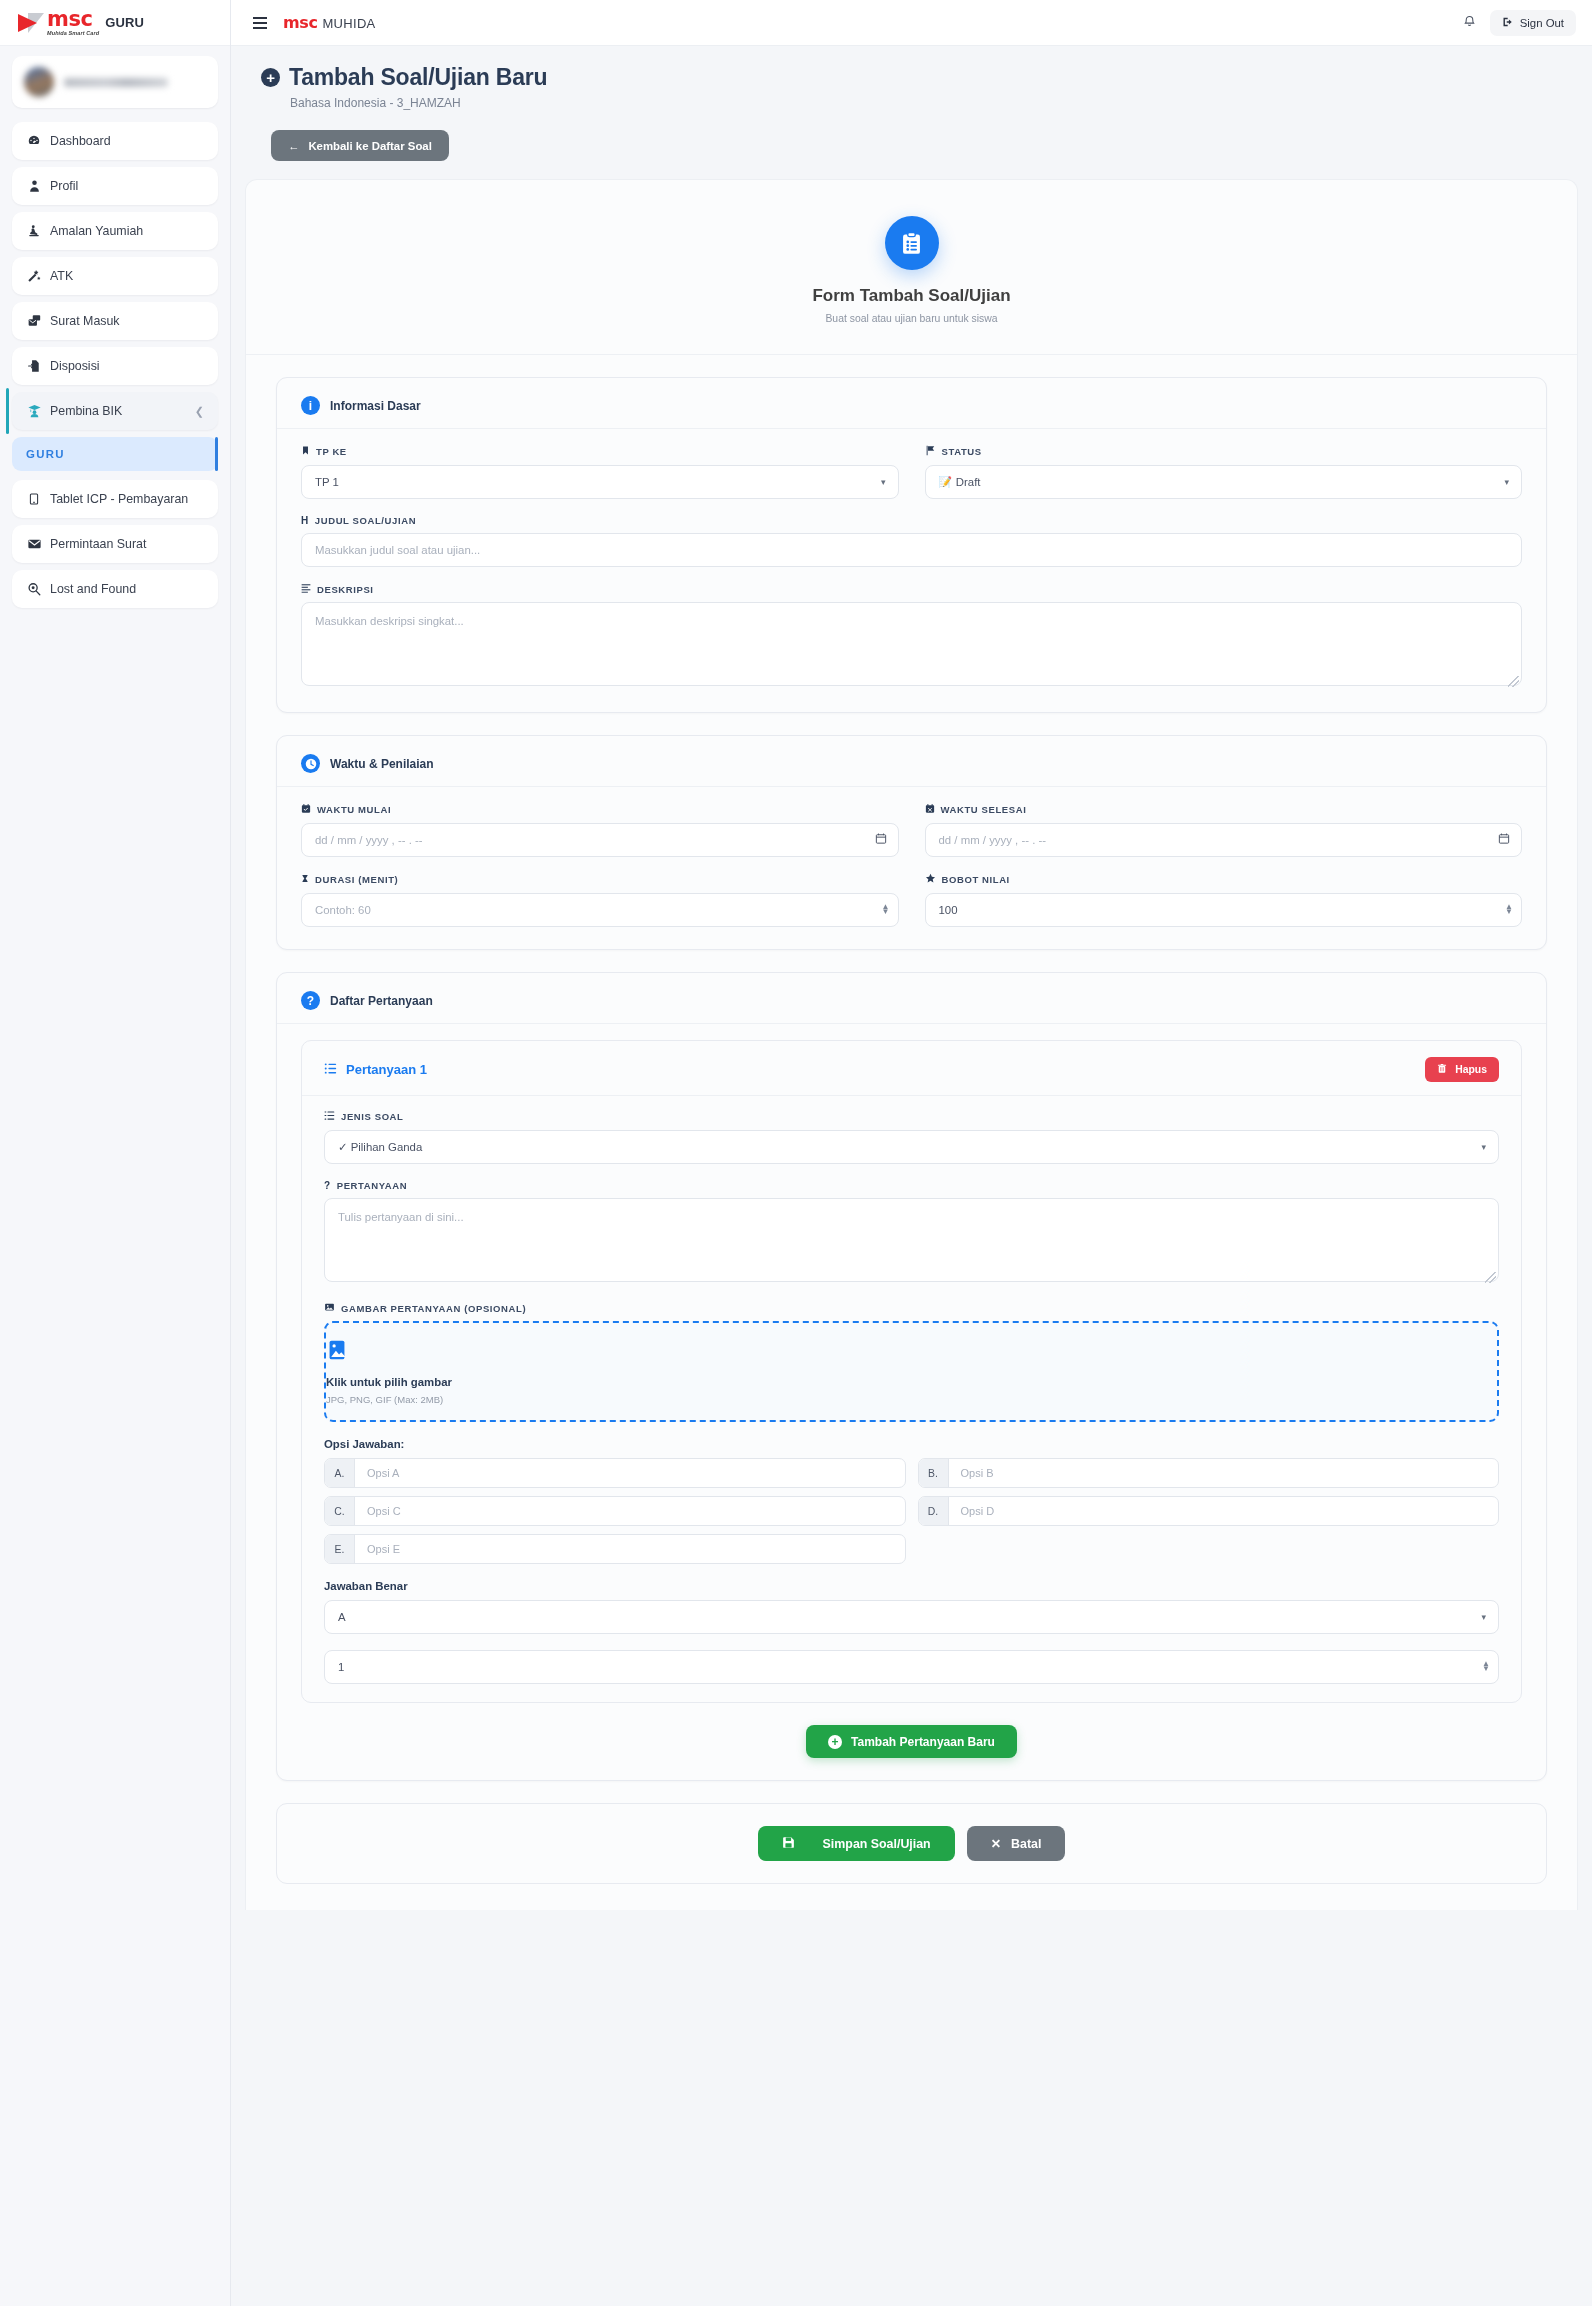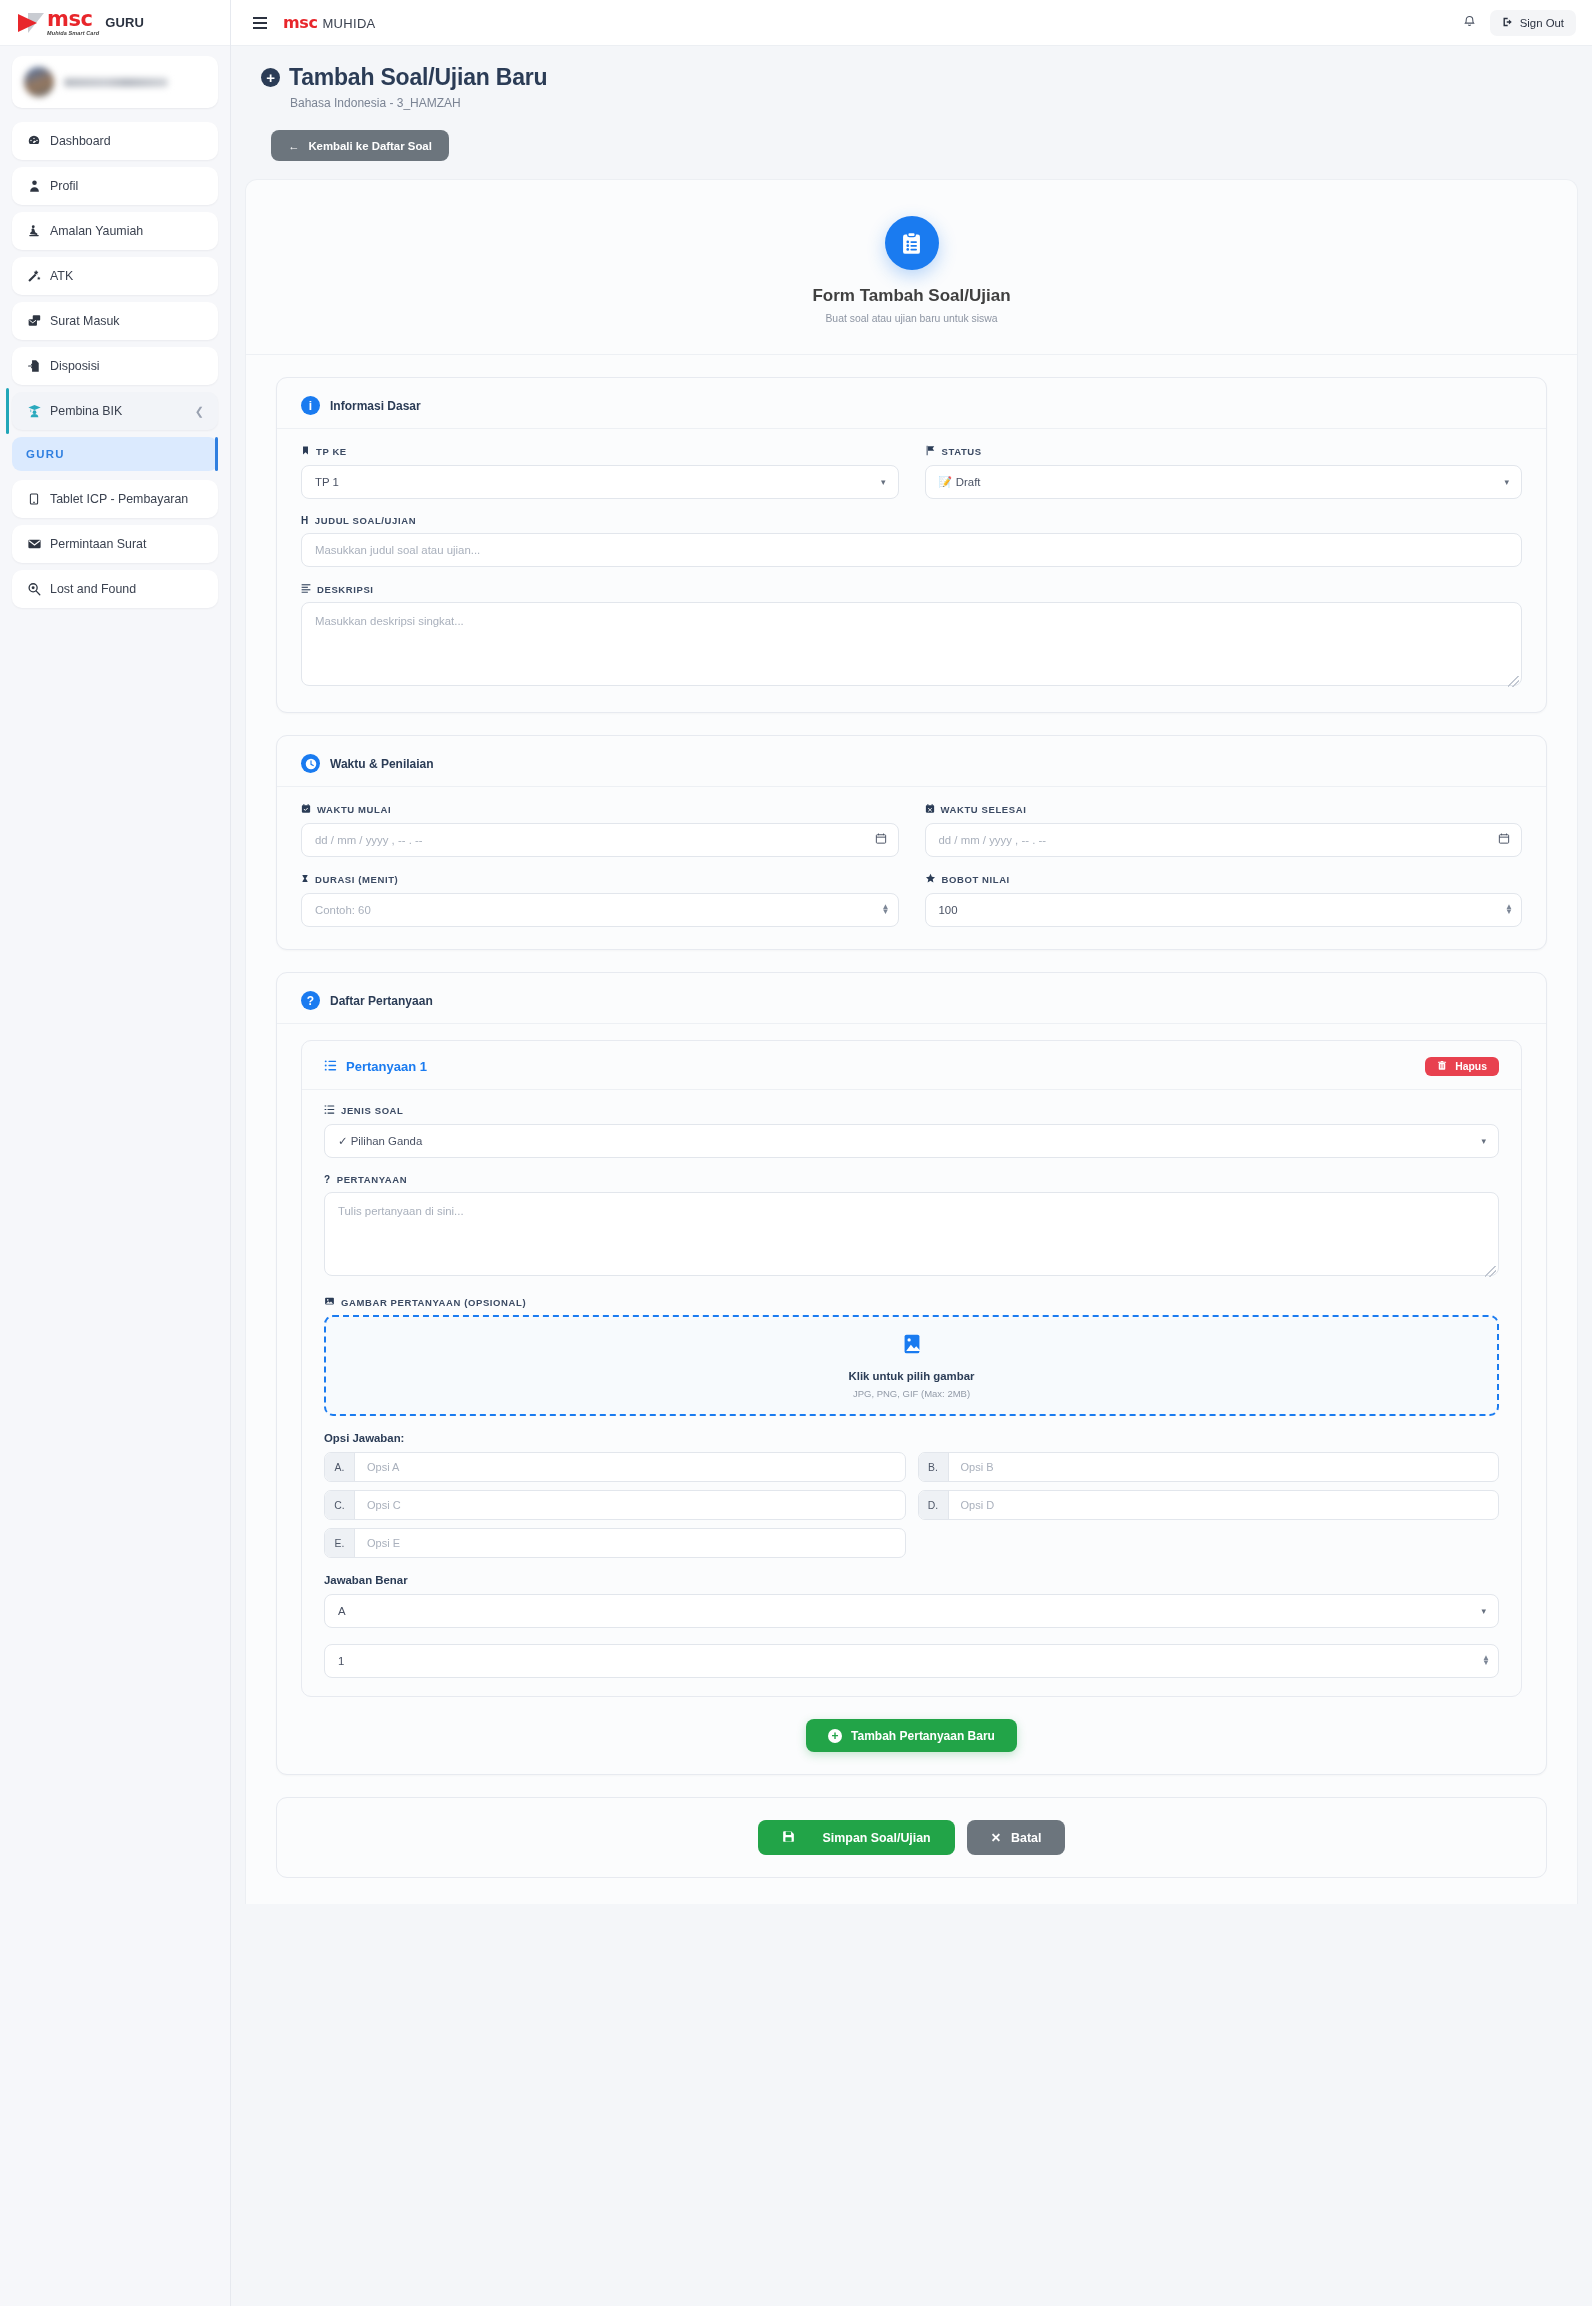--- a/index.html
+++ b/index.html
@@ -238,29 +238,29 @@
   .qhead {
     display:flex; align-items:center; padding: 16px 22px 13px 22px;
     border-bottom:1px solid #edf0f4; margin-bottom:14px;
   }
   .qhead-title {
     display:flex; align-items:center; gap:9px;
     font-size:13px; font-weight:bold; color:#1a7bf0;
   }
   .btn-hapus {
     margin-left:auto; background:#e8414f; color:#fff; border:none;
-    border-radius:6px; height:19px; display:inline-flex; align-items:center;
+    border-radius:6px; height:25px; display:inline-flex; align-items:center;
     gap:8px; padding:0 12px; font-size:10.4px; font-weight:bold; cursor:pointer;
     font-family:"Liberation Sans", sans-serif;
   }
   .qbody { padding: 0 22px; }
 
   .dropzone {
     border:2px dashed #1a7bf0; border-radius:9px; background:#f7fafd;
-    height:101px; display:flex; flex-direction:column; align-items:center;
+    height:101px; display:flex; flex-direction:column; align-items:flex-start;
     justify-content:center; cursor:pointer;
   }
   .dz-title { font-size:11.4px; font-weight:bold; color:#2b3c56; margin-top:11px; }
   .dz-sub { font-size:9.5px; color:#939ba8; margin-top:6px; }
 
   .opts { display:grid; grid-template-columns: 1fr 1fr; gap:8px 12px; margin-bottom:16px; }
   .opt-row { display:flex; background:#fff; border:1px solid #e2e6ec; border-radius:7px; overflow:hidden; height:30px; }
   .opt-letter {
     width:30px; flex:none; background:#eef1f5; display:flex; align-items:center;
     justify-content:center; font-size:10.4px; color:#4e5768; font-weight:500;

